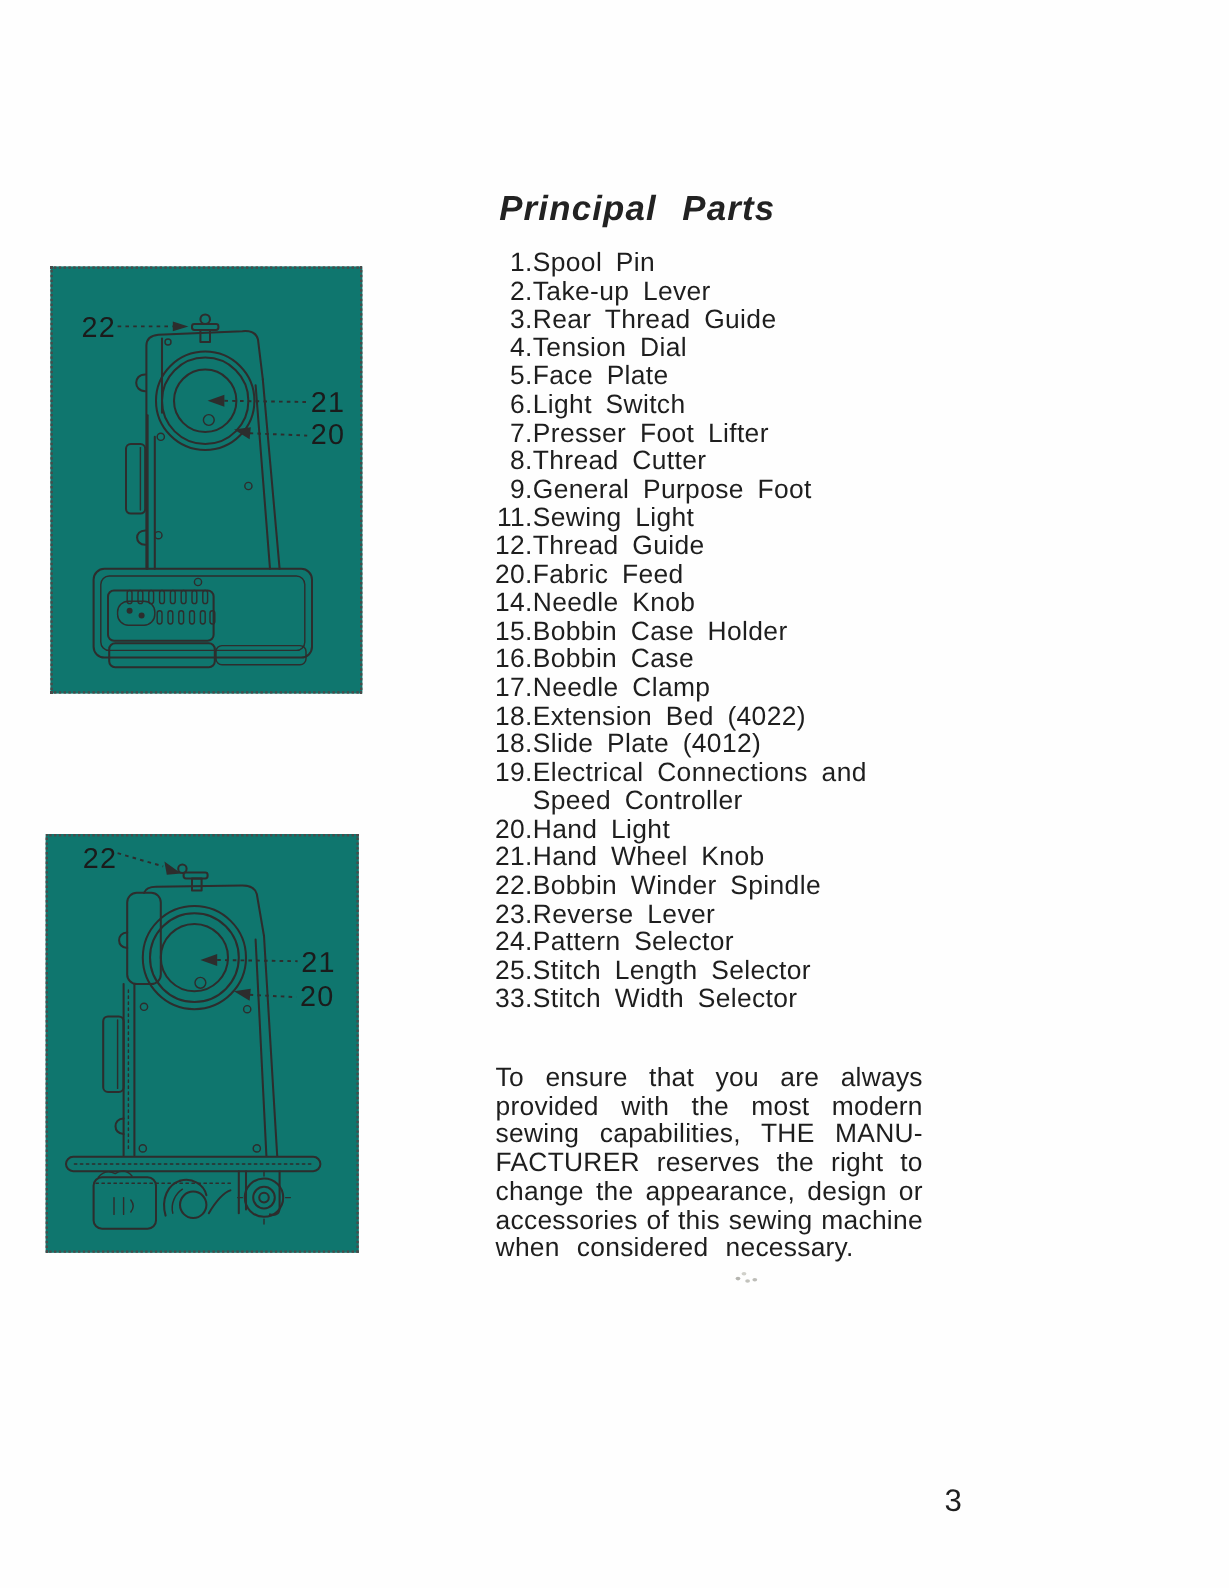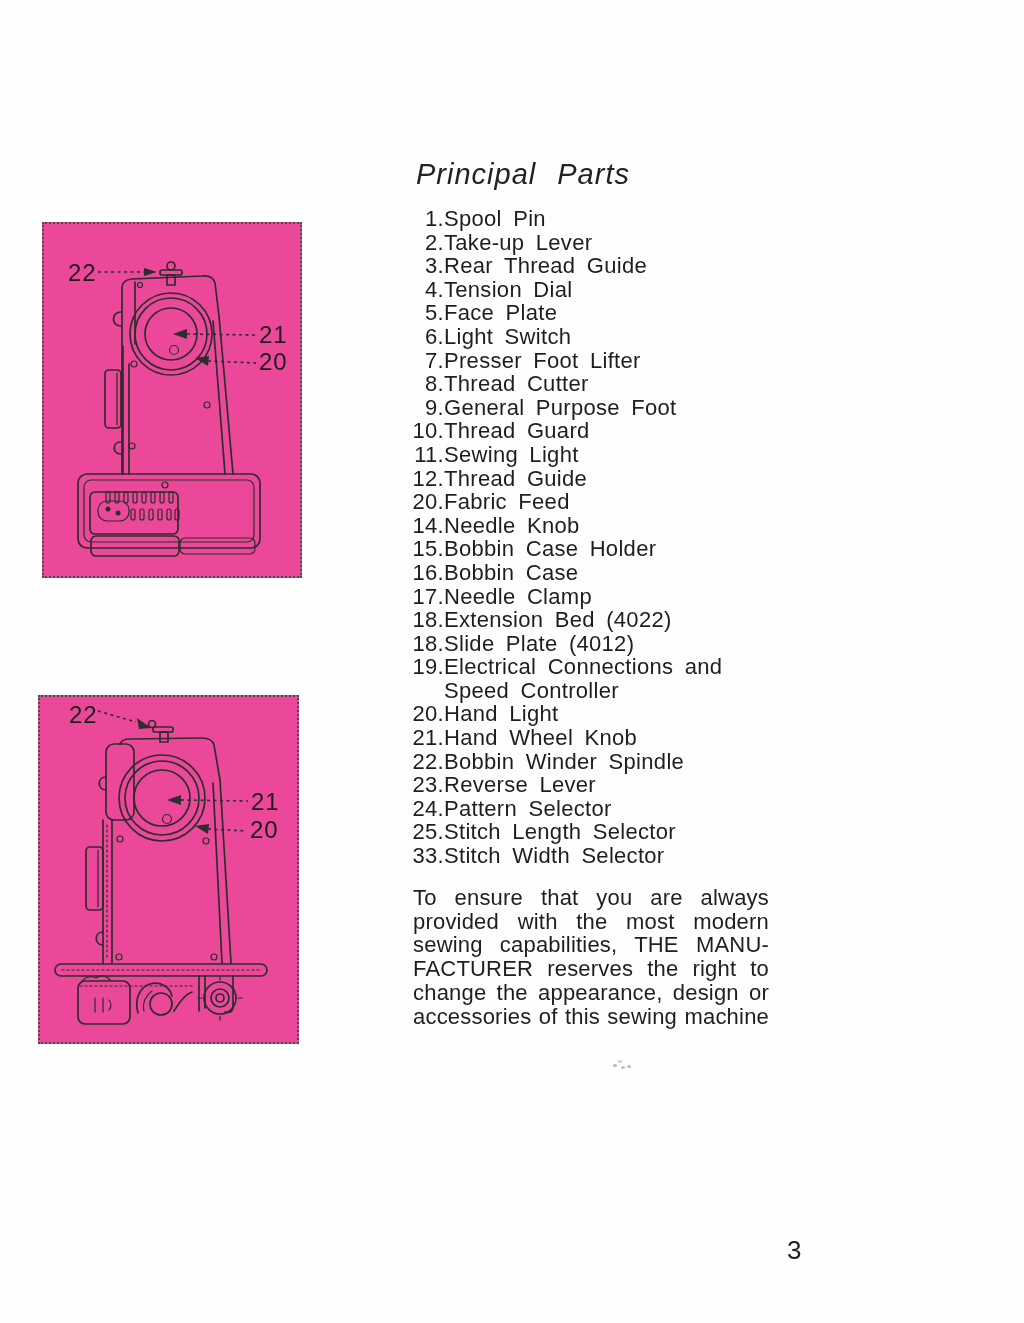--- a/index.html
+++ b/index.html
@@ -1,33 +1,33 @@
 <!DOCTYPE html>
 <html><head>
 <meta charset="utf-8">
 <style>
   html,body{margin:0;padding:0;background:#ffffff;}
   .page{
     position:relative;width:1024px;height:1323px;background:#fefefe;
     font-family:"Liberation Sans",sans-serif;color:#1e1e1e;overflow:hidden;
   }
   
-  .figure-box{position:absolute;border:2px dotted #4a4a4a;background:#ec4899;}
+  .figure-box{position:absolute;border:2px dotted #4a4a4a;background:#0f766e;}
   .fig1{left:42px;top:222px;width:256px;height:352px;}
   .fig2{left:38px;top:695px;width:257px;height:345px;}
   .figure-box svg{position:absolute;left:0;top:0;}
   .draw{fill:none;stroke:#2d2d2d;stroke-width:1.7;stroke-linecap:round;stroke-linejoin:round;}
   .thin{stroke-width:1.2;}
   .leader{fill:none;stroke:#2d2d2d;stroke-width:1.6;stroke-dasharray:3 3.5;}
   .arrow{fill:#2d2d2d;stroke:none;}
   .callout{font-family:"Liberation Sans",sans-serif;font-size:24px;fill:#1b1b1b;letter-spacing:1px;}
   
   .content{position:absolute;left:408px;top:158px;width:372px;}
   .page-title{
-    margin:0 0 16px 8px;font-style:italic;font-weight:400;
+    margin:0 0 16px 8px;font-style:italic;font-weight:700;
     font-size:29px;line-height:33px;letter-spacing:1px;word-spacing:12px;color:#222;
   }
   .parts-list{font-size:22px;line-height:23.6px;letter-spacing:0.3px;}
   .part-row{display:flex;}
   .part-num{width:36px;text-align:right;flex:none;}
   .part-label{white-space:pre-line;word-spacing:5px;}
   .disclaimer{
     position:absolute;left:413px;top:886px;width:356px;
     font-size:22px;line-height:23.7px;letter-spacing:0.2px;
   }
@@ -238,24 +238,20 @@
         </div>
         <div class="part-row">
           <span class="part-num">8.</span>
           <span class="part-label">Thread Cutter</span>
         </div>
         <div class="part-row">
           <span class="part-num">9.</span>
           <span class="part-label">General Purpose Foot</span>
         </div>
         <div class="part-row">
-          <span class="part-num">10.</span>
-          <span class="part-label">Thread Guard</span>
-        </div>
-        <div class="part-row">
           <span class="part-num">11.</span>
           <span class="part-label">Sewing Light</span>
         </div>
         <div class="part-row">
           <span class="part-num">12.</span>
           <span class="part-label">Thread Guide</span>
         </div>
         <div class="part-row">
           <span class="part-num">20.</span>
           <span class="part-label">Fabric Feed</span>
@@ -320,19 +316,20 @@
       </div>
   </div>
 
   <div class="disclaimer">
       <div class="para-line">To ensure that you are always</div>
       <div class="para-line">provided with the most modern</div>
       <div class="para-line">sewing capabilities, THE MANU-</div>
       <div class="para-line">FACTURER reserves the right to</div>
       <div class="para-line">change the appearance, design or</div>
       <div class="para-line">accessories of this sewing machine</div>
+      <div class="para-line last">when considered necessary.</div>
     </div>
 
   <div class="artifact"></div>
 
   <div class="page-num">3</div>
 
 </div>
 
 </body></html>

